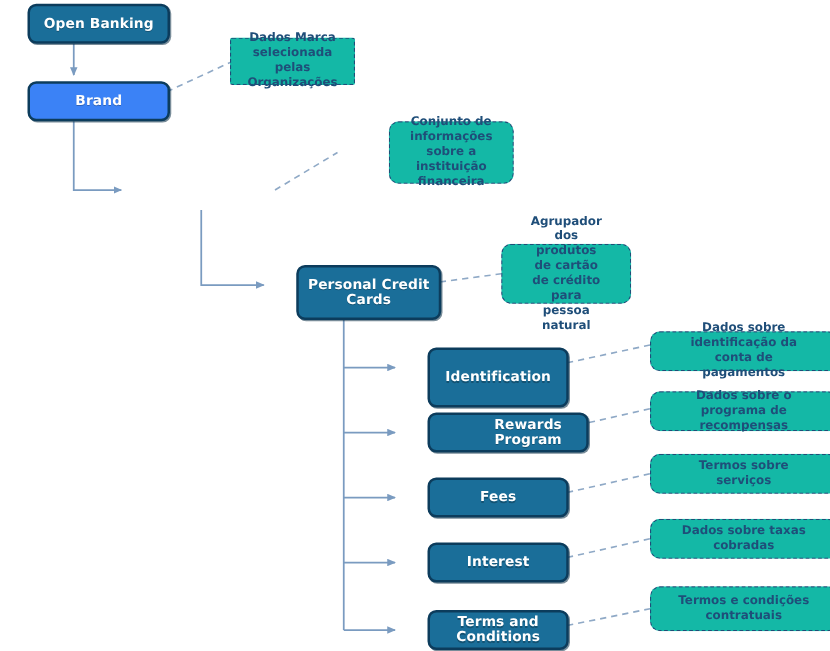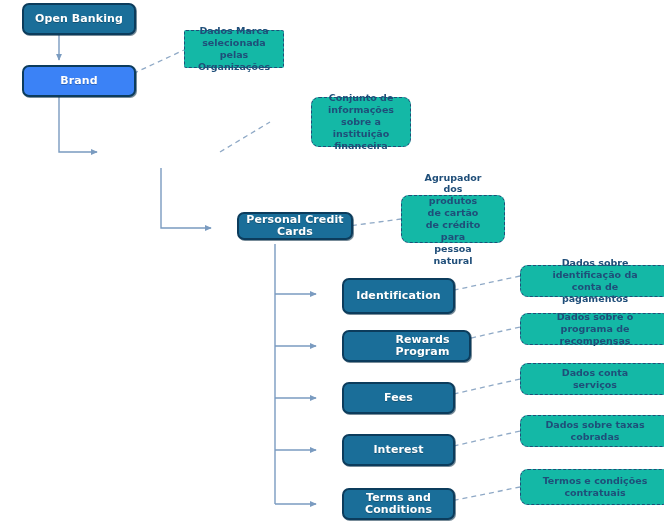--- a/index.html
+++ b/index.html
@@ -101,24 +101,24 @@
       <path d="M436,504 L520,487"></path>
     </g>
   </svg>
 
   <div class="node" style="left: 2px; top: 3px; width: 114px; height: 32px; background: rgb(26, 110, 153); border-color: rgb(12, 60, 92); color: rgb(255, 255, 255);">
     <span>Open Banking</span>
   </div>
   <div class="node" style="left: 2px; top: 65px; width: 114px; height: 32px; background: #3b82f6; border-color: rgb(12, 60, 92); color: rgb(255, 255, 255);">
     <span>Brand</span>
   </div>
-  <div class="node" style="left: 217px; top: 212px; width: 116px; height: 28px; background: rgb(26, 110, 153); border-color: rgb(12, 60, 92); color: rgb(255, 255, 255); text-align: center;">
+  <div class="node" style="left: 217px; top: 212px; width: 116px; height: 44px; background: rgb(26, 110, 153); border-color: rgb(12, 60, 92); color: rgb(255, 255, 255); text-align: center;">
     <span>Personal Credit Cards</span>
   </div>
-  <div class="node" style="left: 322px; top: 278px; width: 113px; height: 36px; background: rgb(26, 110, 153); border-color: rgb(12, 60, 92); color: rgb(255, 255, 255);">
+  <div class="node" style="left: 322px; top: 278px; width: 113px; height: 48px; background: rgb(26, 110, 153); border-color: rgb(12, 60, 92); color: rgb(255, 255, 255);">
     <span>Identification</span>
   </div>
   <div class="node" style="left: 322px; top: 330px; width: 129px; height: 32px; background: rgb(26, 110, 153); border-color: rgb(12, 60, 92); color: rgb(255, 255, 255); padding-left: 32px;">
     <span>Rewards Program</span>
   </div>
   <div class="node" style="left: 322px; top: 382px; width: 113px; height: 32px; background: rgb(26, 110, 153); border-color: rgb(12, 60, 92); color: rgb(255, 255, 255); text-align: center;">
     <span>Fees</span>
   </div>
   <div class="node" style="left: 322px; top: 434px; width: 113px; height: 32px; background: rgb(26, 110, 153); border-color: rgb(12, 60, 92); color: rgb(255, 255, 255);">
     <span>Interest</span>
@@ -136,21 +136,21 @@
   <div class="note" style="left: 401px; top: 195px; width: 104px; height: 48px; border-color: rgb(31, 78, 121); color: rgb(31, 78, 121);">
     <span>Agrupador dos produtos de cartão de crédito para pessoa natural</span>
   </div>
   <div class="note" style="left: 520px; top: 265px; width: 150px; height: 32px; border-color: rgb(31, 78, 121); color: rgb(31, 78, 121);">
     <span>Dados sobre identificação da conta de pagamentos</span>
   </div>
   <div class="note" style="left: 520px; top: 313px; width: 150px; height: 32px; border-color: rgb(31, 78, 121); color: rgb(31, 78, 121);">
     <span>Dados sobre o programa de recompensas</span>
   </div>
   <div class="note" style="left: 520px; top: 363px; width: 150px; height: 32px; border-color: rgb(31, 78, 121); color: rgb(31, 78, 121);">
-    <span>Dados conta serviços</span>
+    <span>Termos sobre serviços</span>
   </div>
   <div class="note" style="left: 520px; top: 415px; width: 150px; height: 32px; border-color: rgb(31, 78, 121); color: rgb(31, 78, 121);">
     <span>Dados sobre taxas cobradas</span>
   </div>
   <div class="note" style="left: 520px; top: 469px; width: 150px; height: 36px; border-color: rgb(31, 78, 121); color: rgb(31, 78, 121);">
     <span>Termos e condições contratuais</span>
   </div>
 
 </div>
 

